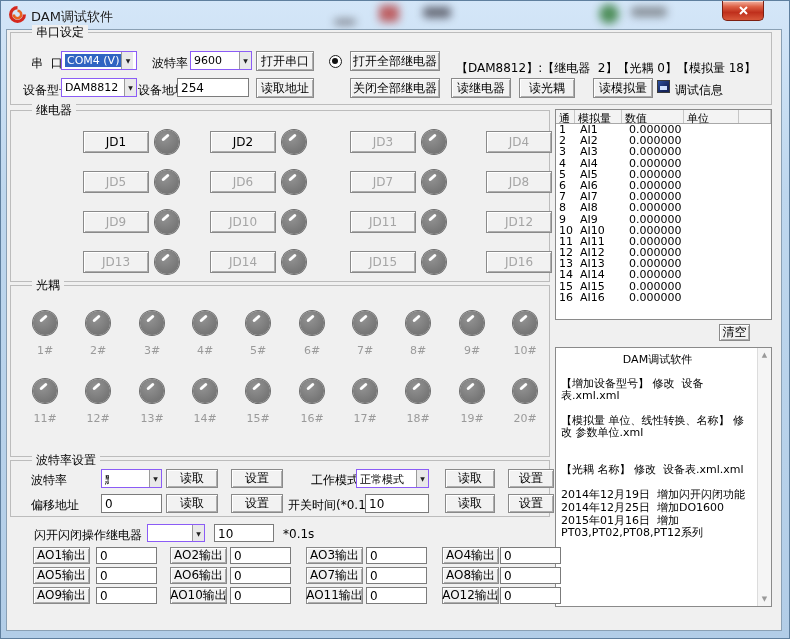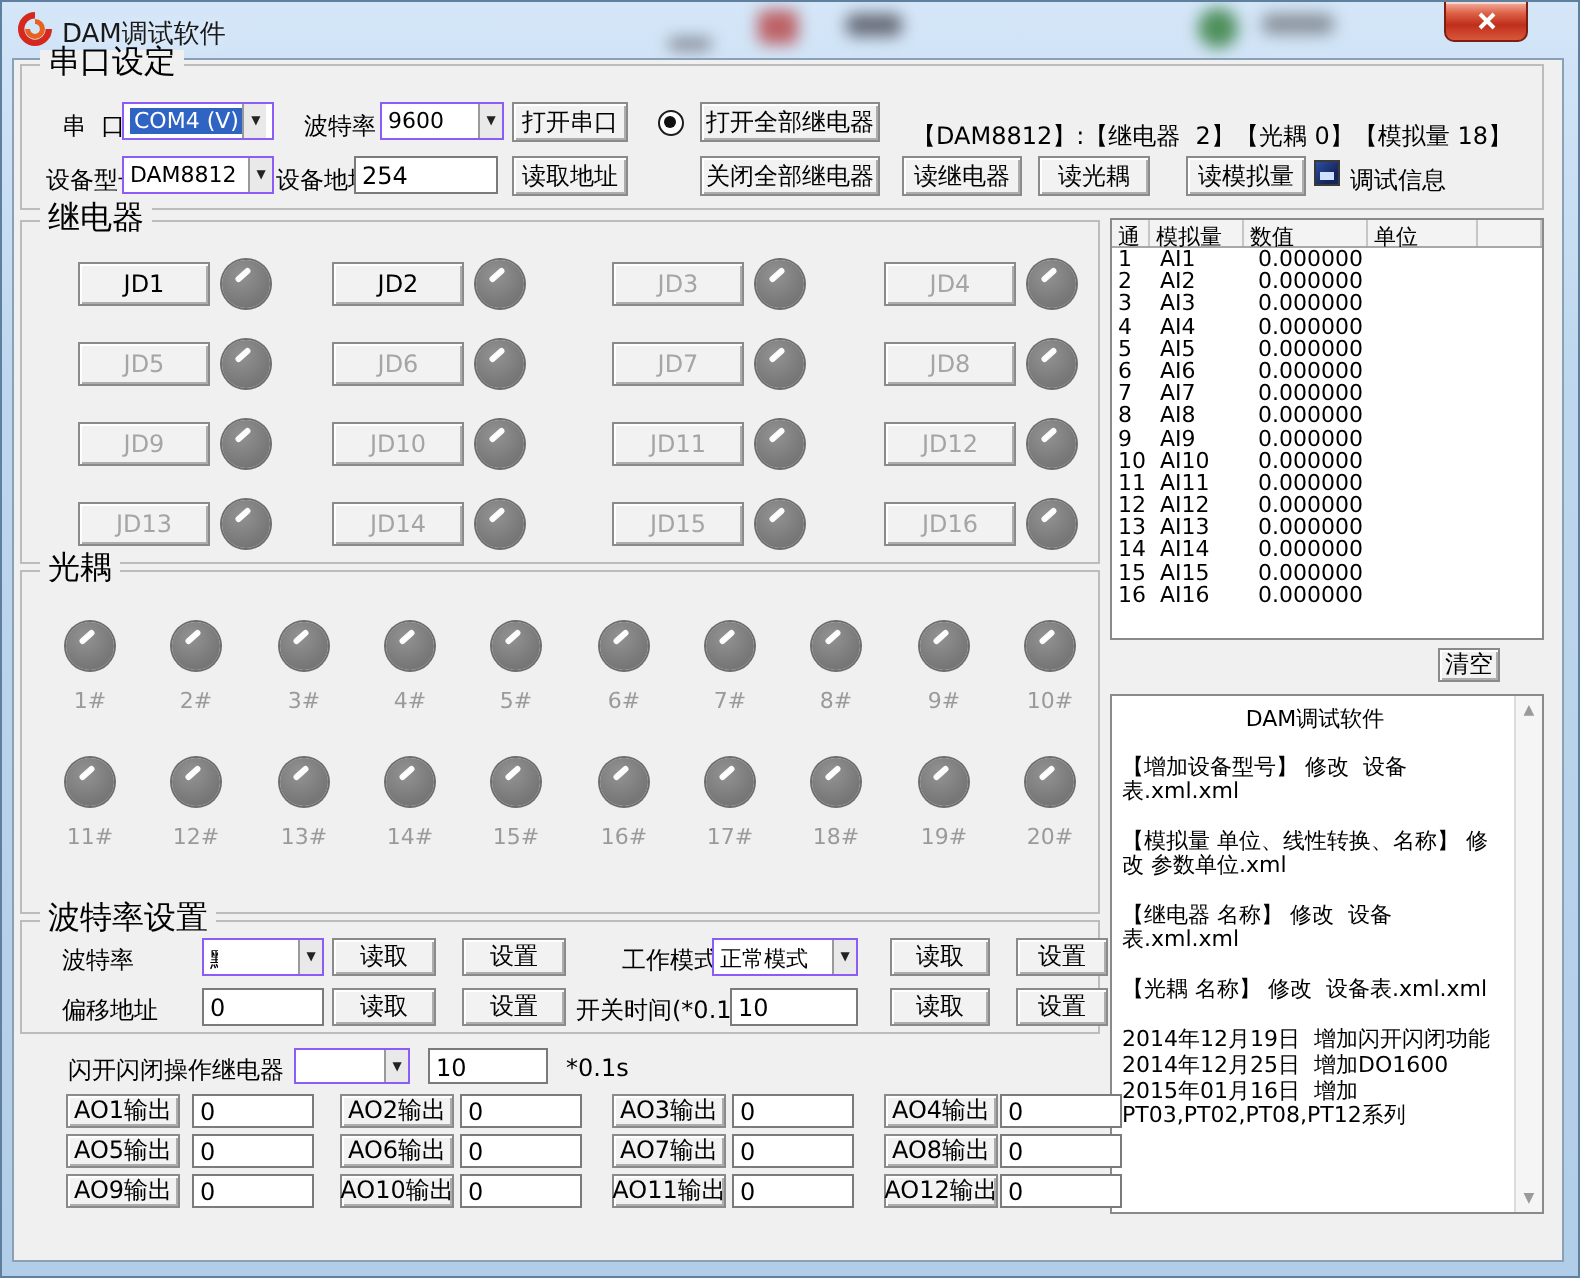--- a/index.html
+++ b/index.html
@@ -15,22 +15,22 @@
     text-shadow:0 0 4px #eaf4ff; }
   .close-btn { position:absolute; right:25px; top:0; width:42px; height:20px;
     background:linear-gradient(180deg,#f2b5a5 0%,#e06a50 25%,#c23categ 0%, #c0321f 60%,#a32312 100%);
     background:linear-gradient(180deg,#f2b5a5 0%,#dd6045 30%,#bf2f1c 60%,#d8573a 100%);
     border:1px solid #7c1f12; border-top:none; border-radius:0 0 5px 5px;
     display:flex; align-items:center; justify-content:center;
     box-shadow:inset 0 1px 0 rgba(255,255,255,.5); cursor:pointer; }
   .client { position:absolute; left:5px; top:28px; width:776px; height:602px;
     background:#f0f0f0; border:1px solid #8aa0b4; }
   .group { position:absolute; border:1px solid #bcbcbc; background:#f0f0f0; }
-  .group-label { position:absolute; top:-8px; left:9px; background:#f0f0f0;
-    padding:0 4px; font-size:16px; color:#000; line-height:14px;font-family:Liberation Serif, serif; }
+  .group-label { position:absolute; top:-8px; left:21px; background:#f0f0f0;
+    padding:0 4px; font-size:12px; color:#000; line-height:14px; }
   .lbl { position:absolute; font-size:12px; color:#000; white-space:pre; }
   .btn { position:absolute; background:#f2f2f2; border:1px solid #8a8a8a;
     box-shadow:inset 1px 1px 0 #ffffff, inset -1px -1px 0 #adadad;
     font-size:12px; color:#000; font-family:inherit; text-align:center; cursor:pointer;
     display:flex; align-items:center; justify-content:center; white-space:pre; }
   .btn.dis { color:#a5a5a5; }
   .combo { position:absolute; background:#fff; border:1px solid #8b5cf6; display:flex; }
   .combo-text { flex:1; font-size:12px; padding:2px 2px 0 3px; white-space:pre; overflow:hidden; }
   .combo-text.hl { background:#2f64c2; color:#fff; align-self:flex-start; margin:2px 0 0 3px; padding:0 2px; flex:0 1 auto; }
   .combo-btn { width:12px; background:#e9e9e9; border-left:1px solid #9a9a9a;
@@ -39,21 +39,21 @@
     font-size:12px; padding:2px 0 0 3px; color:#000; white-space:pre; overflow:hidden; }
   .radio { position:absolute; width:13px; height:13px; border-radius:50%;
     background:#fff; border:1.5px solid #1c1c1c; }
   .radio::after { content:""; position:absolute; left:2px; top:2px; width:6px; height:6px;
     border-radius:50%; background:#111; }
   .knob { position:relative; width:24px; height:24px; border-radius:50%;
     background:radial-gradient(circle at 40% 32%, #939393, #787878 65%, #6f6f6f 100%);
     box-shadow:0 0 0 1px #6d6d6d; display:inline-block; }
   .knob::after { content:""; position:absolute; left:6px; top:6px; width:9px; height:3px;
     background:#fdfdfd; border-radius:2px; transform:rotate(-42deg); }
-  .relay-cell { position:absolute; width:100px; height:22px; }
+  .relay-cell { position:absolute; width:100px; height:22px;margin-left:44px; }
   .relay-cell .btn { left:0; top:0; width:66px; height:22px; }
   .relay-cell .knob { position:absolute; left:72px; top:-1px; }
   .opto-knob { position:absolute; }
   .opto-label { position:absolute; width:40px; text-align:center; font-size:11px; color:#9a9a9a; }
   .table { position:absolute; left:548px; top:79px; width:217px; height:211px;
     background:#fff; border:1px solid #8a8a8a; font-size:11px; overflow:hidden; }
   .thead { display:flex; background:#f3f3f3; border-bottom:1px solid #a8a8a8; height:14px; }
   .thead span { border-right:1px solid #c6c6c6; padding:1px 0 0 3px; white-space:pre; }
   .trow { display:flex; height:11.2px; line-height:11.2px; }
   .c0{width:19px;} .c1{width:47px;} .c2{width:62px;} .c3{width:55px;} .c4{flex:1;}
@@ -381,21 +381,20 @@
     <button class="btn" style="left:712px;top:294px;width:31px;height:17px;">清空</button>
 
     <div class="infobox">
       <div class="info-content">
         <div class="info-title">DAM调试软件</div>
         <div>
             <div class="info-line">【增加设备型号】 修改  设备表.xml.xml</div>
             <div class="info-line"></div>
             <div class="info-line">【模拟量 单位、线性转换、名称】 修改 参数单位.xml</div>
             <div class="info-line"></div>
-            <div class="info-line">【继电器 名称】 修改  设备表.xml.xml</div>
             <div class="info-line"></div>
             <div class="info-line">【光耦 名称】 修改  设备表.xml.xml</div>
             <div class="info-line"></div>
             <div class="info-line">2014年12月19日  增加闪开闪闭功能</div>
             <div class="info-line">2014年12月25日  增加DO1600</div>
             <div class="info-line">2015年01月16日  增加PT03,PT02,PT08,PT12系列</div>
           </div>
       </div>
       <div class="scrollbar">
         <span class="sb-btn" style="top:1px;">▲</span>

